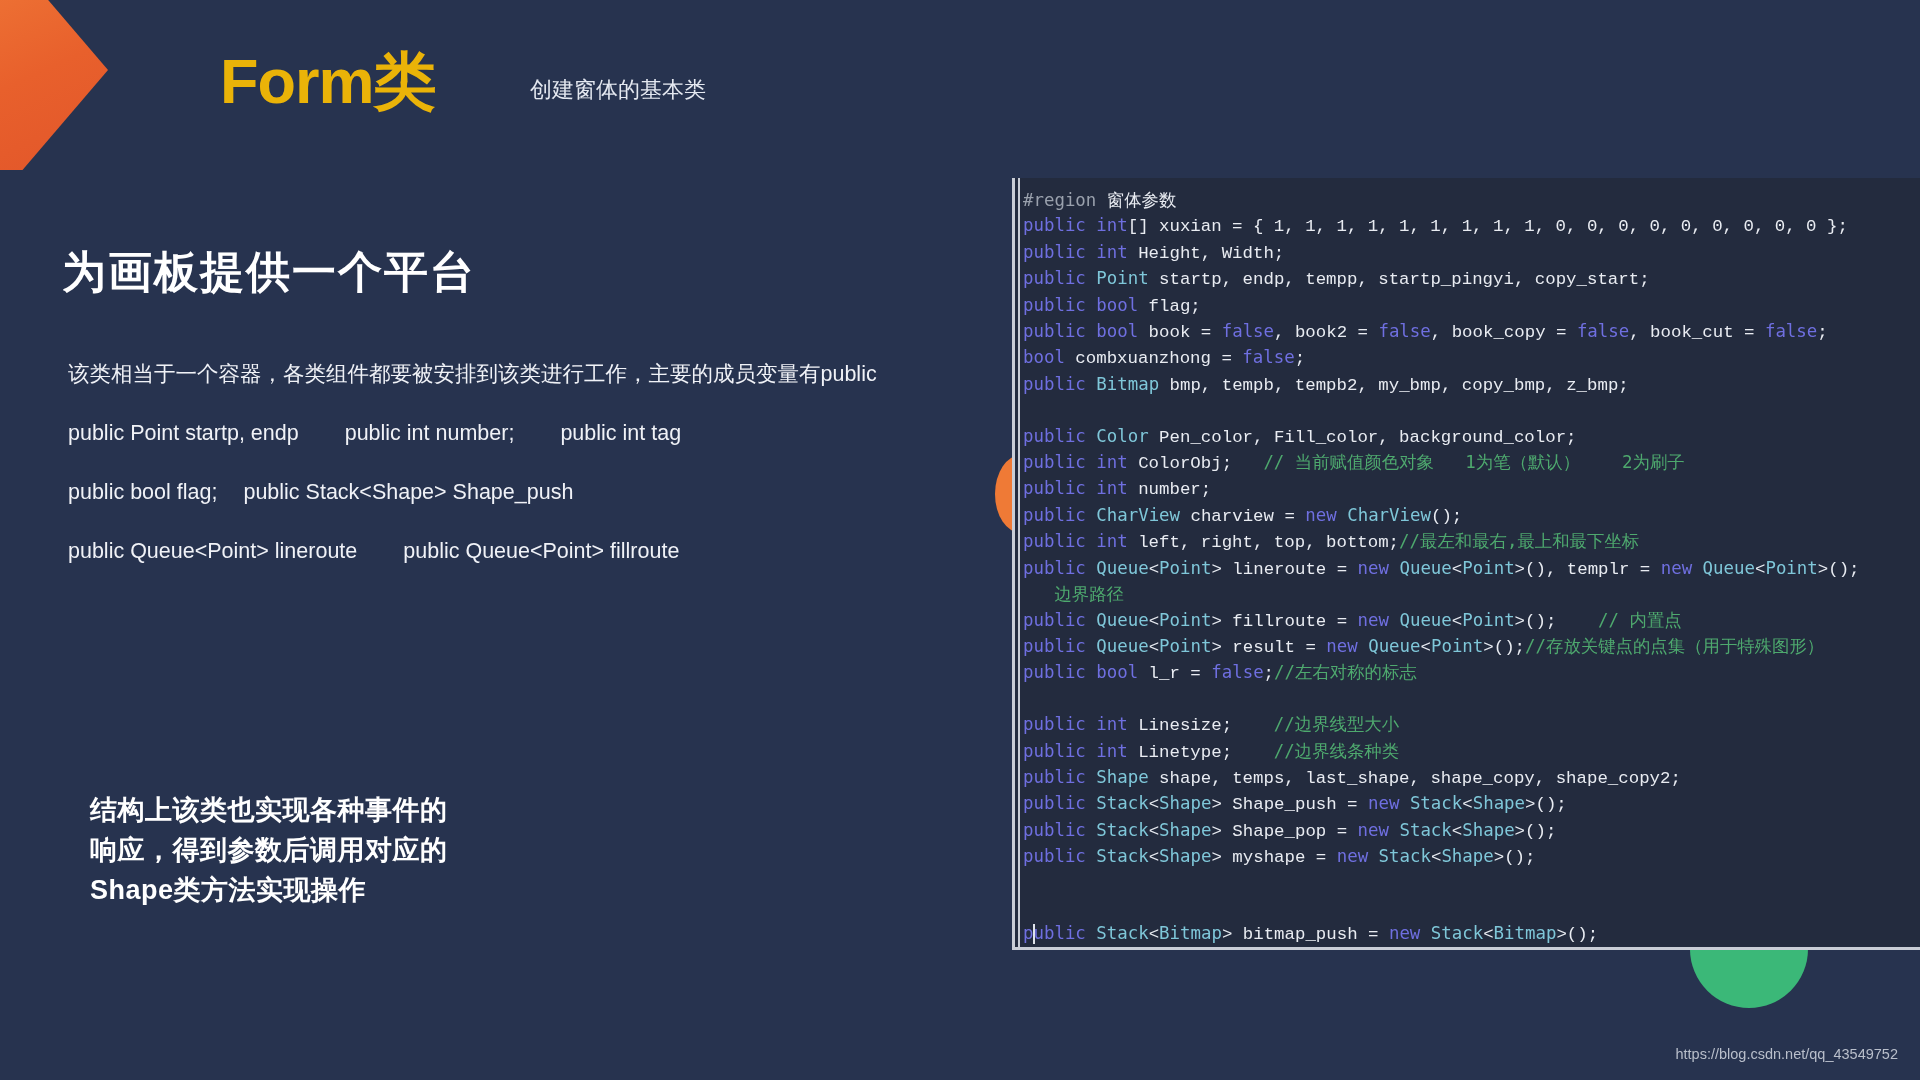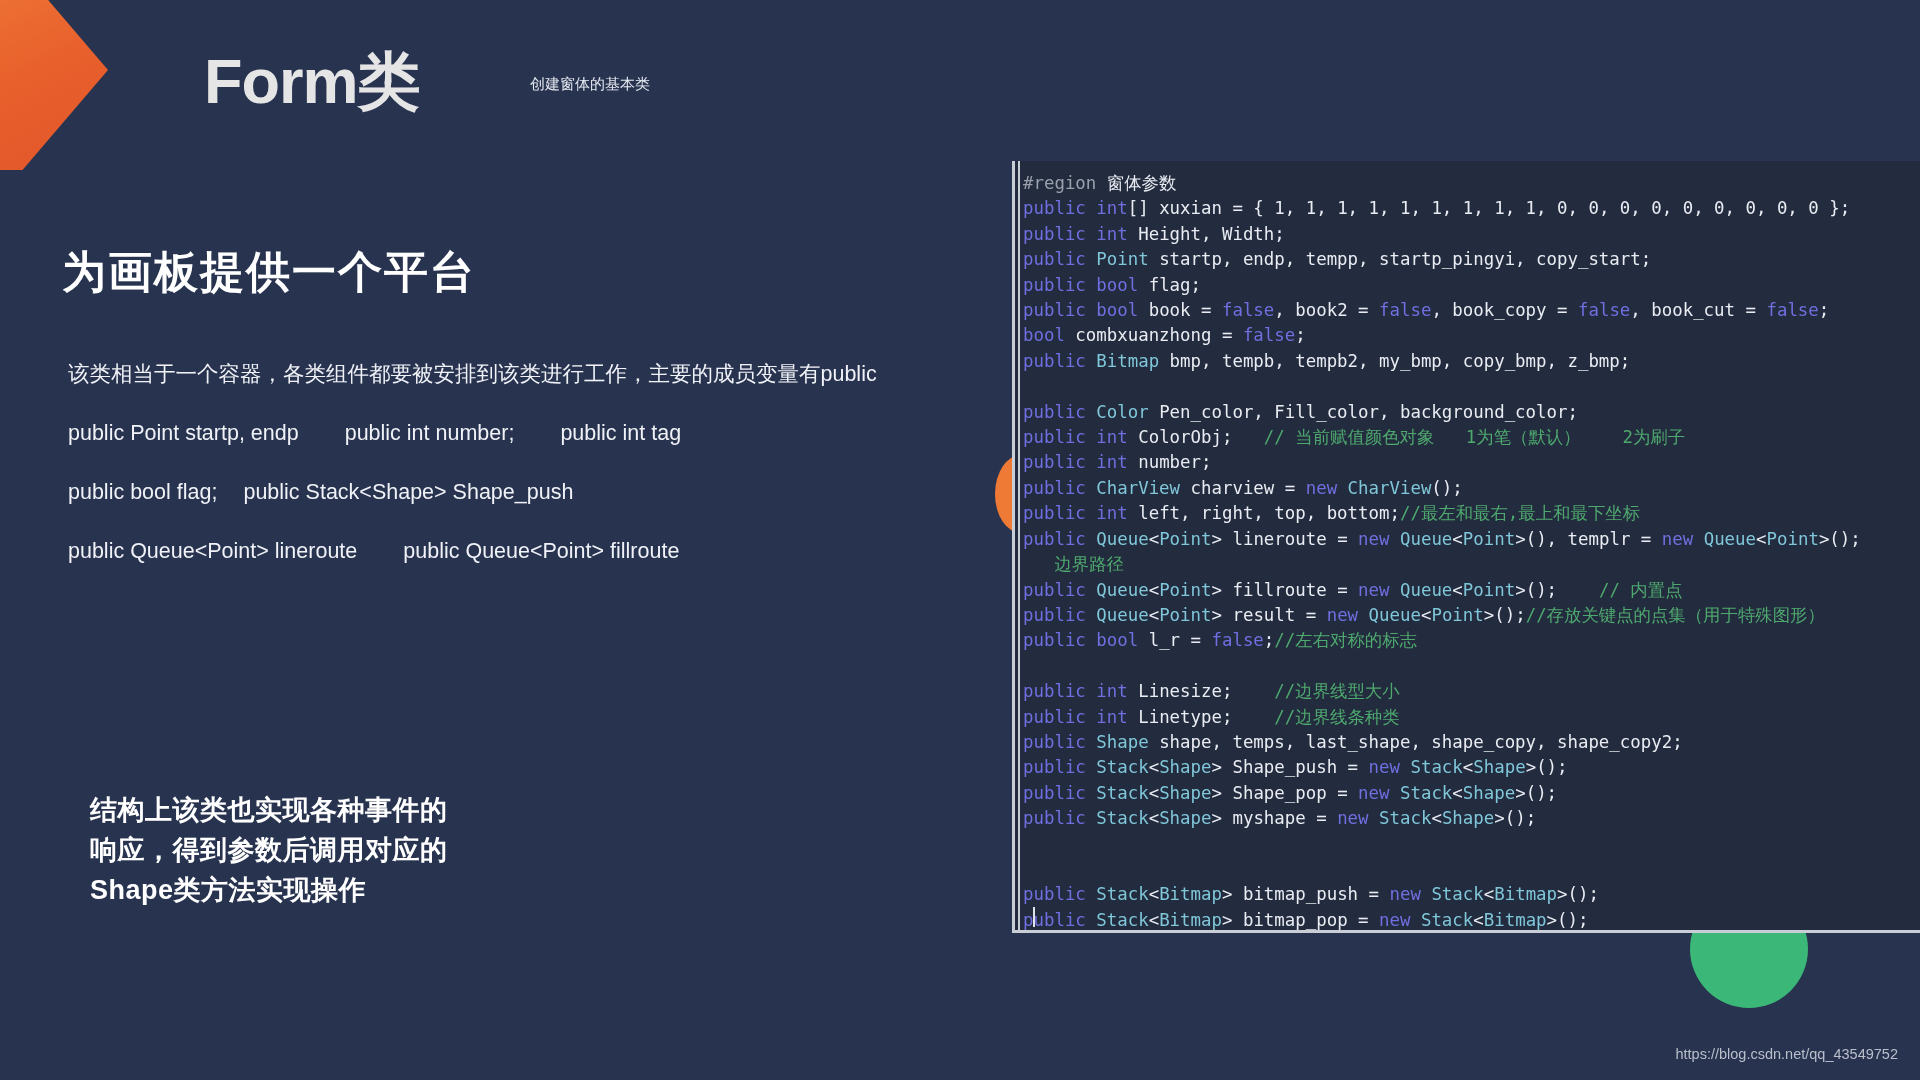--- a/index.html
+++ b/index.html
@@ -57,34 +57,34 @@
   
   .header {
     position: absolute;
     left: 0;
     top: 0;
     width: 1920px;
     height: 170px;
   }
   .slide-title {
     position: absolute;
-    left: 204px;
+    left: 220px;
     top: 50px;
     font-size: 63px;
     font-weight: bold;
-    color: #e5e5e5;
+    color: #eab308;
     letter-spacing: -1px;
     line-height: 1;
     white-space: nowrap;
   }
   .slide-subtitle {
     position: absolute;
     left: 530px;
     top: 75px;
-    font-size: 15px;
+    font-size: 22px;
     color: #e4e8f0;
     white-space: nowrap;
   }
 
   
   .section-heading {
     position: absolute;
     left: 62px;
     top: 243px;
     font-size: 44px;
@@ -118,21 +118,21 @@
     color: #ffffff;
     line-height: 40px;
     letter-spacing: 0.5px;
     margin-top: 8px;
   }
 
   
   .code-panel {
     position: absolute;
     left: 1012px;
-    top: 161px;
+    top: 178px;
     width: 908px;
     height: 772px;
     background: #232b3e;
     overflow: hidden;
     border-left: 3px solid #c9cdd6;
     box-sizing: border-box;
     z-index: 2;
   }
   .code-inner {
     padding: 10px 0 0 8px;
@@ -165,21 +165,21 @@
     width: 908px;
     height: 3px;
     background: #c9cdd6;
   }
 
   
   .kw   { color: #6f6fe0; }
   .typ  { color: #7fc7d9; }
   .cmt  { color: #4ea96e; }
   .pre  { color: #9aa1ad; }
-  .plain{ color: #e9ecf2; }
+  .plain{ color: #e9ecf2; font-family: Liberation Mono, monospace; }
   .lit  { color: #6f6fe0; }
   .pre-cn { color: #e9ecf2; }
 
   
   .watermark {
     position: absolute;
     right: 22px;
     bottom: 18px;
     font-size: 14.5px;
     color: #b9bfcb;

